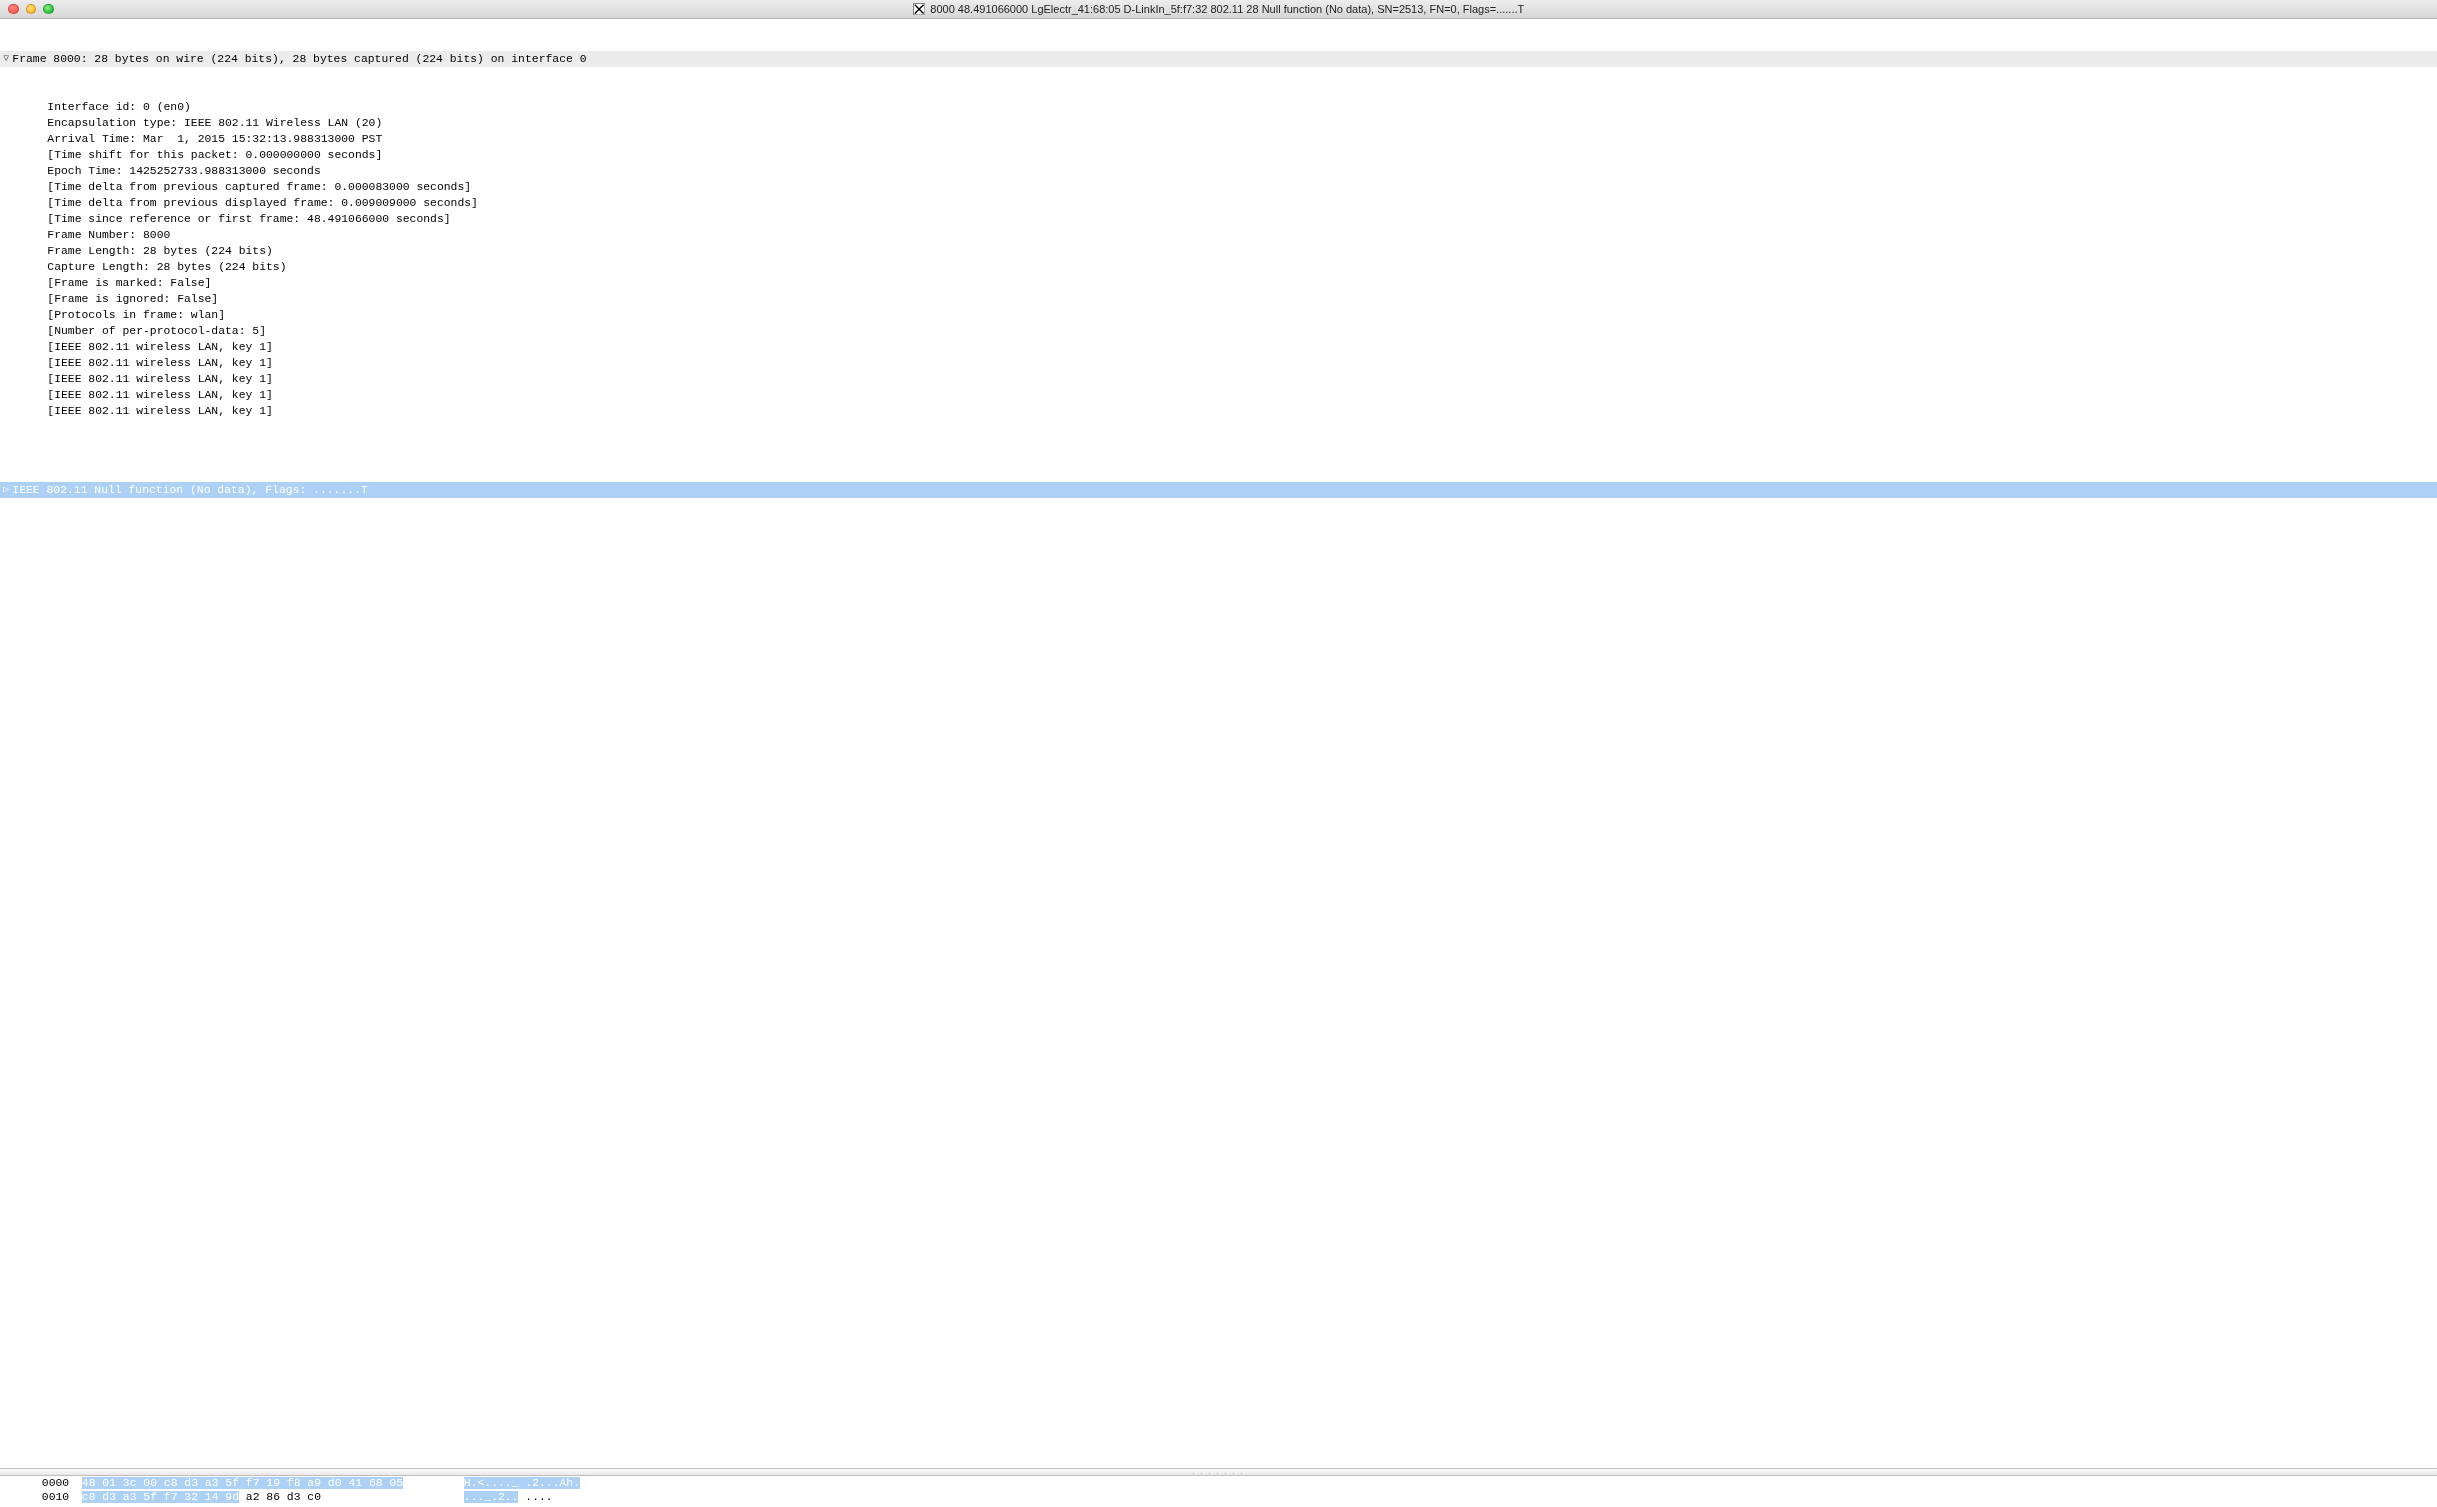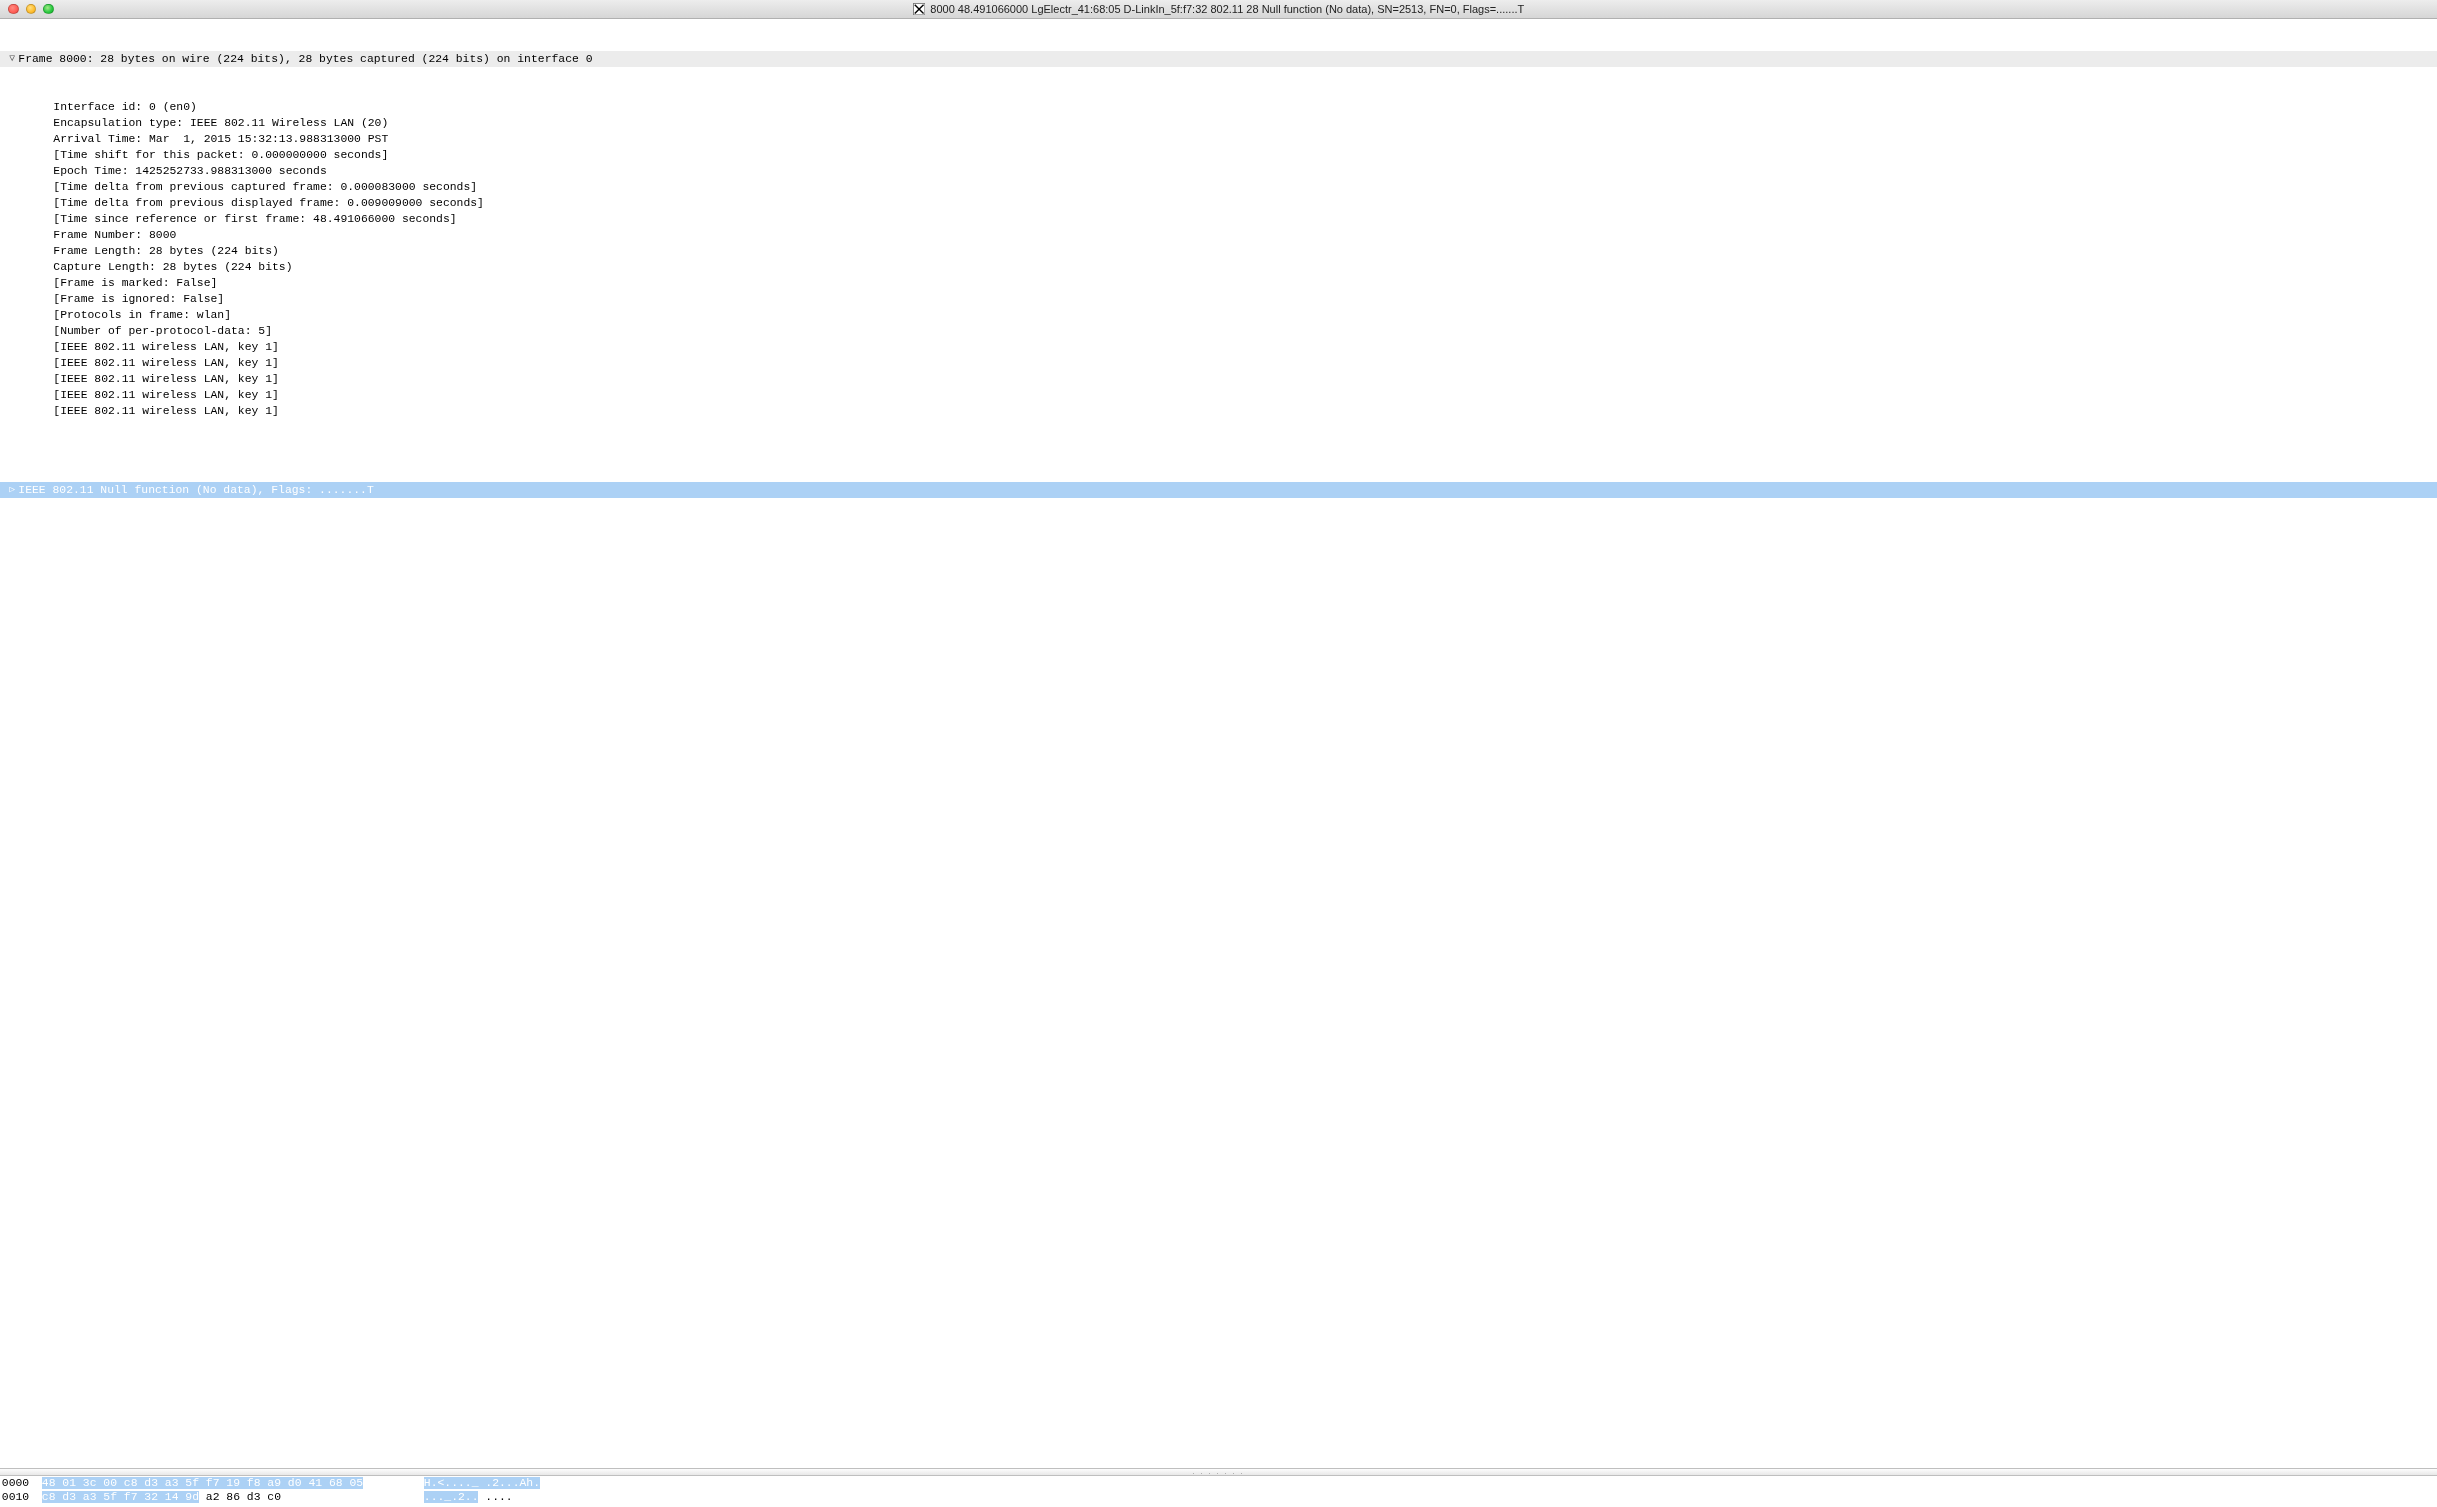--- a/index.html
+++ b/index.html
@@ -51,21 +51,20 @@
     font-size: 11.4px;
     line-height: 16px;
     white-space: pre;
     color: #000;
     height: calc(100% - 19px - 39px);
     overflow: hidden;
   }
   .tree-row {
     display: flex;
     align-items: flex-start;
-    padding-left: 6px;
   }
   .tree-row.top-level {
     background: #ececec;
   }
   .tree-row.selected {
     background: #acd1f5;
     color: #fff;
     margin-top: 31px;
   }
   .disclosure {
@@ -97,20 +96,21 @@
   }
 
   
   .hex-pane {
     font-family: Menlo, Monaco, "Courier New", monospace;
     font-size: 11.4px;
     line-height: 14px;
     height: 30px;
     background: #fff;
     padding-left: 1.8px;
+    margin-left: 40px;
   }
   .hex-row { display: flex; }
   .hex-offset { width: 40px; color: #000; }
   .hex-bytes { width: 359px; }
   .hex-ascii { margin-left: 23px; }
   .hl {
     background: #acd1f5;
     color: #fff;
   }
 </style>

